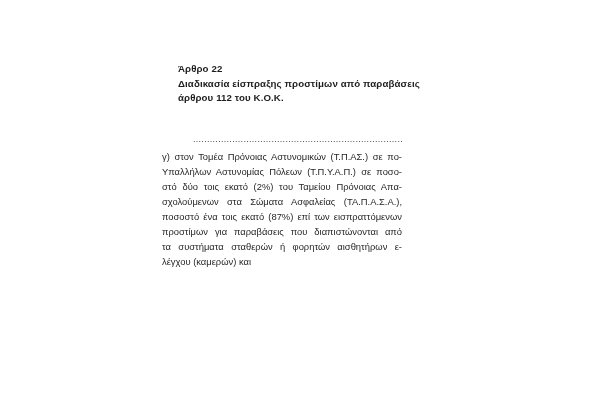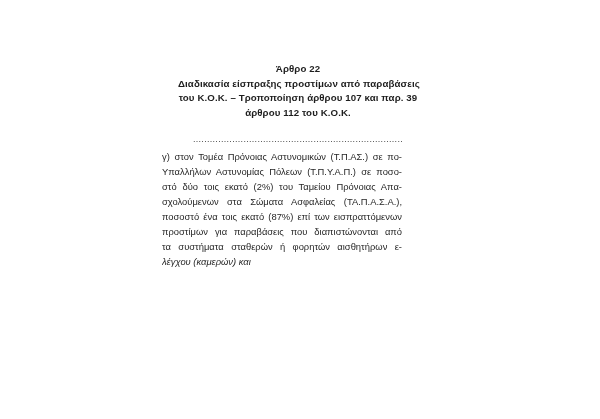--- a/index.html
+++ b/index.html
@@ -20,21 +20,20 @@
     inset: 0;
     background: var(--page-bg, #ffffff);
   }
   .column {
     position: absolute;
     left: 178px;
     top: 62px;
     width: 240px;
   }
   .heading {
-    text-align: center;
     font-weight: bold;
     font-size: 9.7px;
     line-height: 14.5px;
     color: var(--heading-color, #1e1e1e);
     letter-spacing: 0.1px;
   }
   .hline {
     white-space: nowrap;
   }
   .dots {
@@ -59,32 +58,30 @@
   }
   .bline {
     height: 15px;
     line-height: 15px;
     text-align: justify;
     text-align-last: justify;
     overflow: hidden;
   }
   .bline.last {
     text-align-last: left;
-    font-style: italic;
   }
 </style>
 </head>
 <body>
 
 <div class="page">
   <div class="column">
     <div class="heading">
       <div class="hline">Άρθρο 22</div>
       <div class="hline">Διαδικασία είσπραξης προστίμων από παραβάσεις</div>
-      <div class="hline">του Κ.Ο.Κ. – Τροποποίηση άρθρου 107 και παρ. 39</div>
       <div class="hline">άρθρου 112 του Κ.Ο.Κ.</div>
     </div>
   </div>
 
   <div class="dots">...........................................................................</div>
 
   <div class="para">
     <div class="bline">γ) στον Τομέα Πρόνοιας Αστυνομικών (Τ.Π.ΑΣ.) σε πο-</div>
     <div class="bline">Υπαλλήλων Αστυνομίας Πόλεων (Τ.Π.Υ.Α.Π.) σε ποσο-</div>
     <div class="bline">στό δύο τοις εκατό (2%) του Ταμείου Πρόνοιας Απα-</div>

